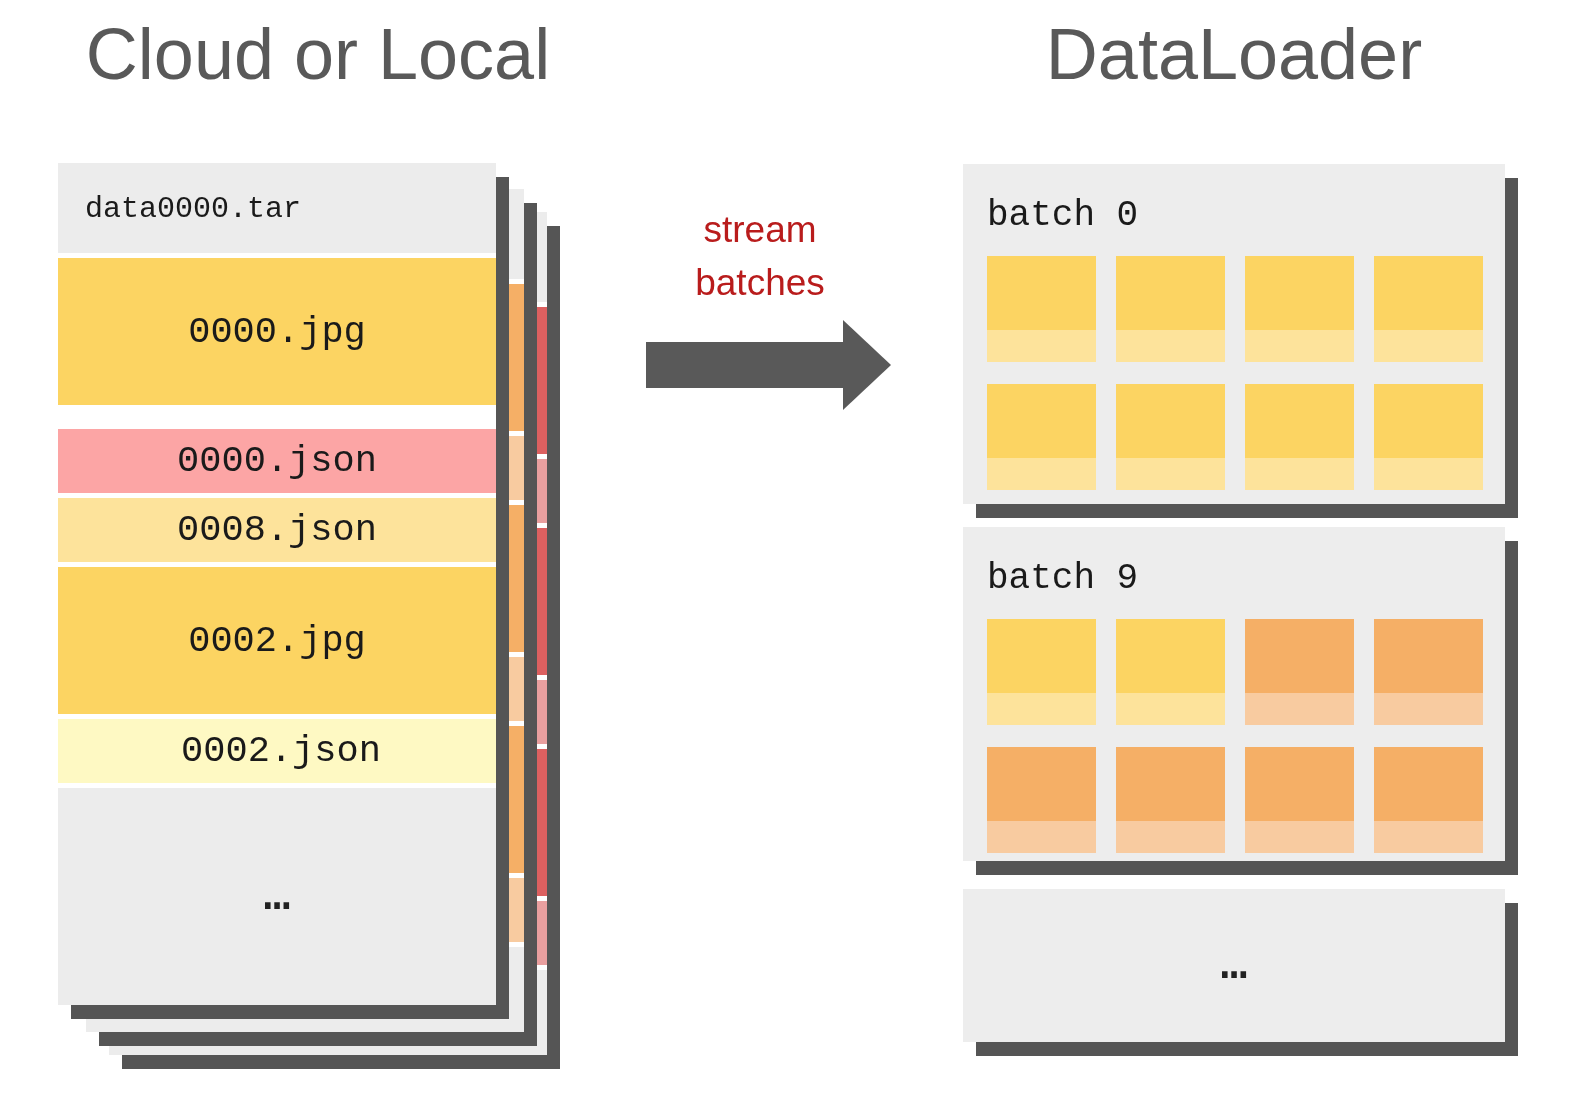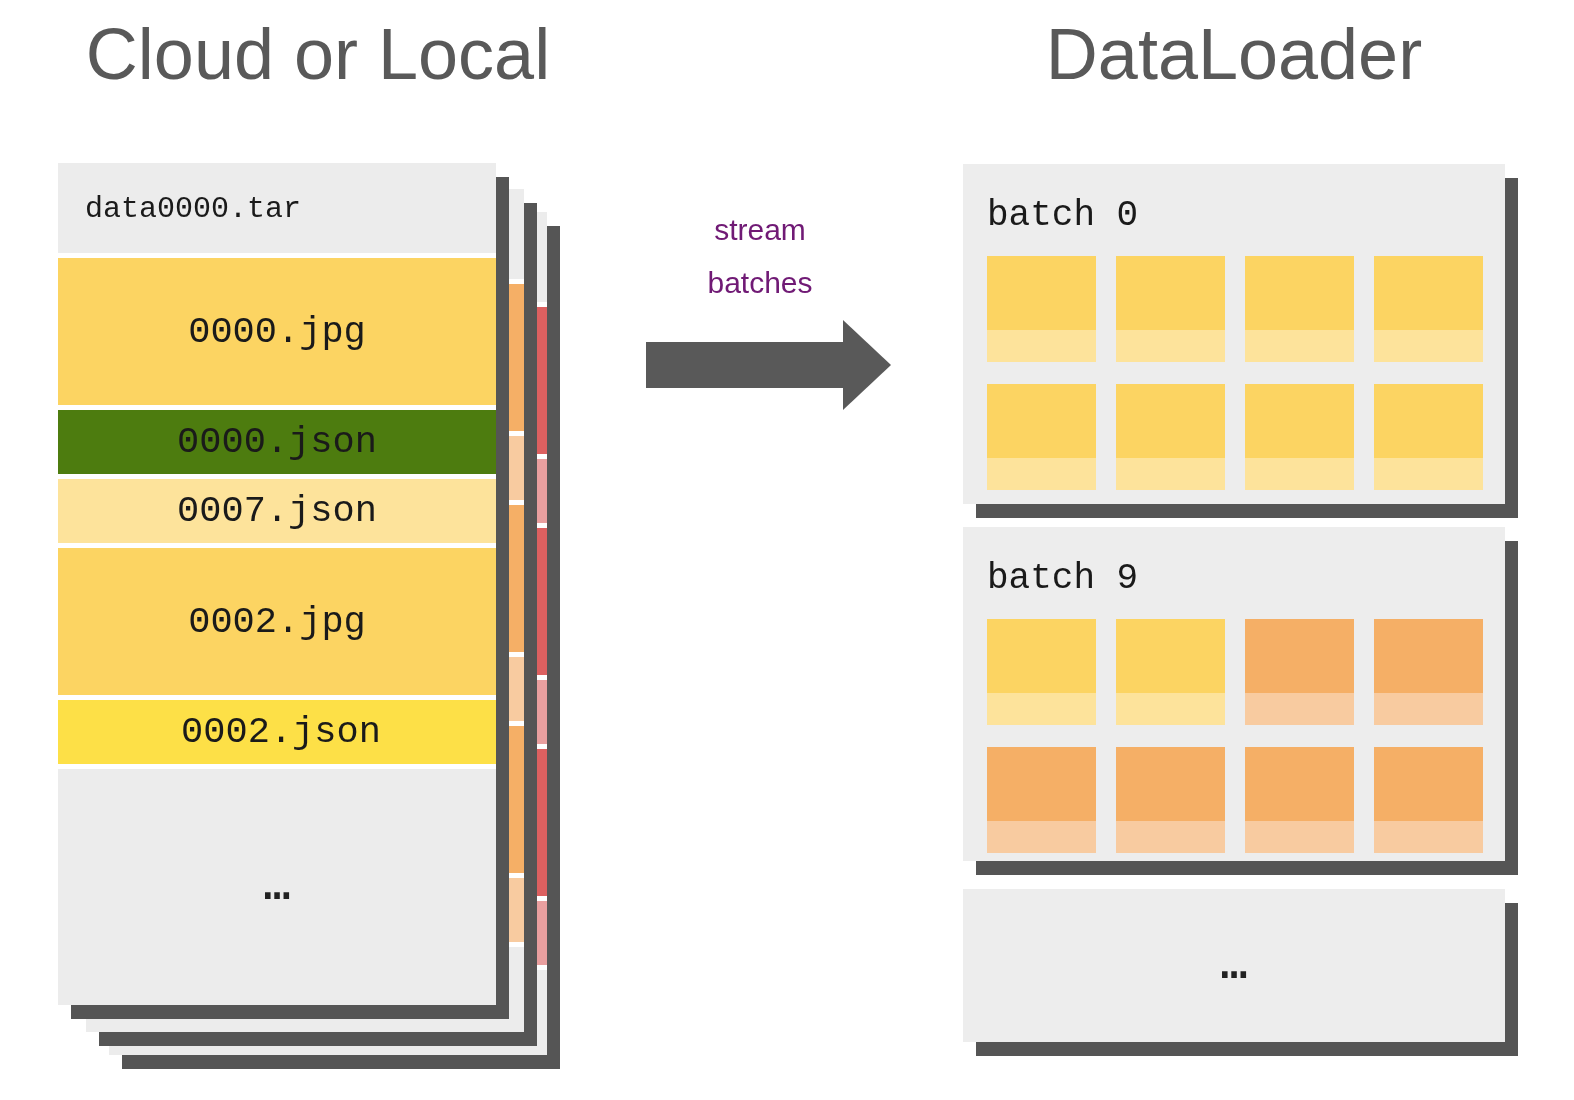--- a/index.html
+++ b/index.html
@@ -24,21 +24,21 @@
            font-family:"Liberation Mono","DejaVu Sans Mono",monospace;
            font-size:37px;color:#1a1a1a;}
   .tar-row.jpg{height:147px;text-align:center;}
   .tar-row.json{height:64px;}
   .tar-footer{flex:1 1 auto;background:#ECECEC;display:flex;align-items:center;justify-content:center;}
   .dots{font-family:"Liberation Mono","DejaVu Sans Mono",monospace;
         font-size:44px;font-weight:bold;color:#222222;line-height:1;}
 
   
   .arrow-label{position:absolute;left:615px;top:203px;width:290px;text-align:center;
-               font-size:30px;line-height:53px;color:#701a75;}
+               font-size:37px;line-height:53px;color:#b91c1c;}
   .arrow-shaft{position:absolute;left:646px;top:342px;width:197px;height:46px;background:#595959;}
   .arrow-head{position:absolute;left:843px;top:320px;width:0;height:0;
               border-left:48px solid #595959;border-top:45px solid transparent;
               border-bottom:45px solid transparent;}
 
   
   .batch-card{position:absolute;left:963px;width:542px;background:#EDEDED;
               box-shadow:13px 14px 0 0 #555555;box-sizing:border-box;
               padding:34px 31px 18px 24px;}
   #batch-card-0{top:164px;height:340px;}
@@ -79,24 +79,24 @@
     <div class="tar-row jpg" style="background-color: rgb(245, 175, 102);"></div>
     <div class="tar-row json" style="background-color: rgb(248, 203, 160);"></div>
     <div class="tar-row jpg" style="background-color: rgb(245, 175, 102);"></div>
     <div class="tar-row json" style="background-color: rgb(248, 203, 160);"></div>
     <div class="tar-footer"></div>
   </div>
 
   <div class="tar-card" id="tar-card-front">
     <div class="tar-header">data0000.tar</div>
     <div class="tar-row jpg" style="background-color: rgb(252, 212, 98);">0000.jpg</div>
-    <div class="tar-row json" style="background-color: #4d7c0f;">0000.json</div>
-    <div class="tar-row json" style="background-color: rgb(253, 227, 155);">0007.json</div>
+    <div class="tar-row json" style="background-color: #fca5a5; margin-top: 19px;">0000.json</div>
+    <div class="tar-row json" style="background-color: rgb(253, 227, 155);">0008.json</div>
     <div class="tar-row jpg" style="background-color: rgb(252, 212, 98);">0002.jpg</div>
-    <div class="tar-row json" style="background-color: #fde047; padding-left: 8px;">0002.json</div>
+    <div class="tar-row json" style="background-color: #fef9c3; padding-left: 8px;">0002.json</div>
     <div class="tar-footer">
       <span class="dots">…</span>
     </div>
   </div>
 
   <div class="arrow-label">
     <div>stream</div>
     <div>batches</div>
   </div>
   <div class="arrow-shaft"></div>

